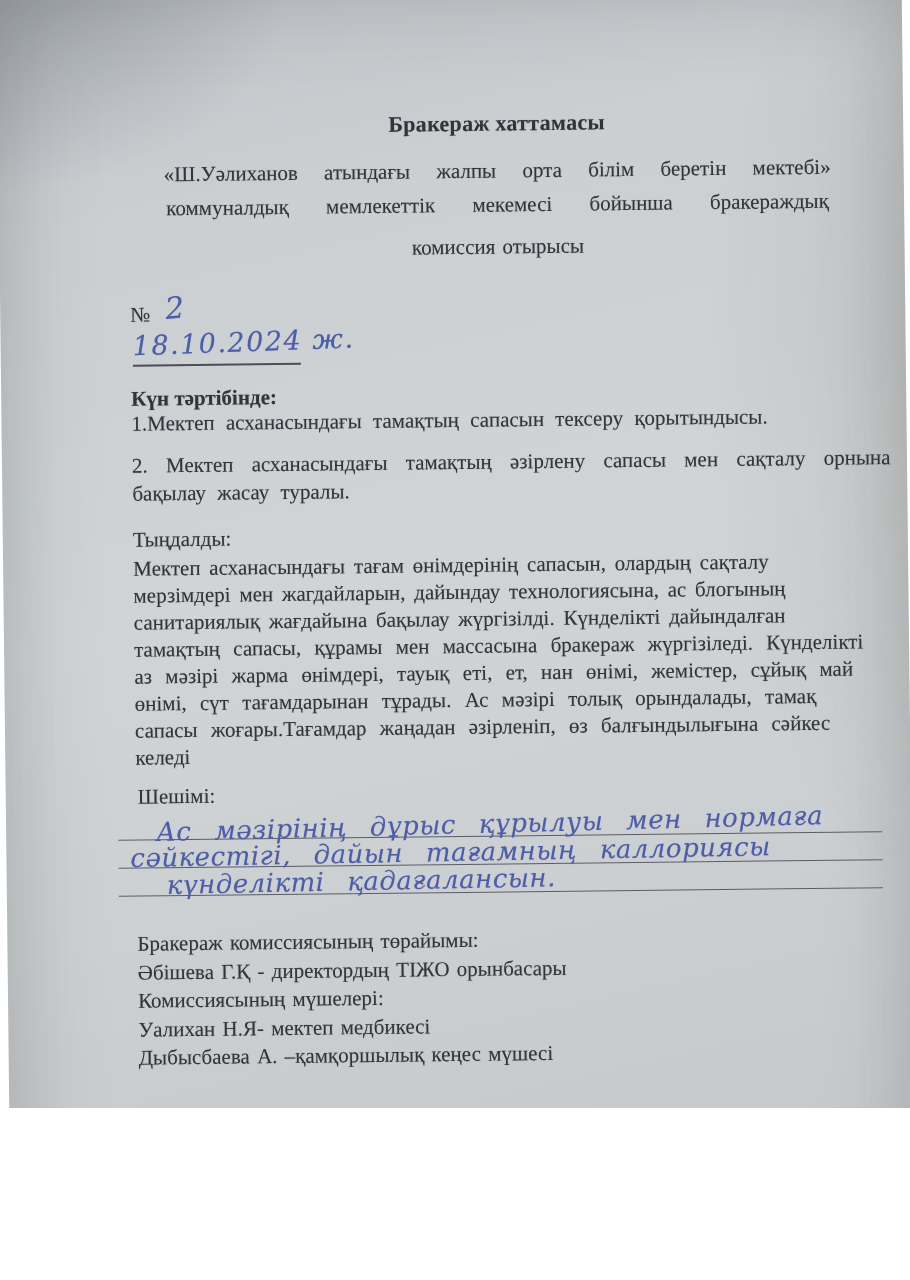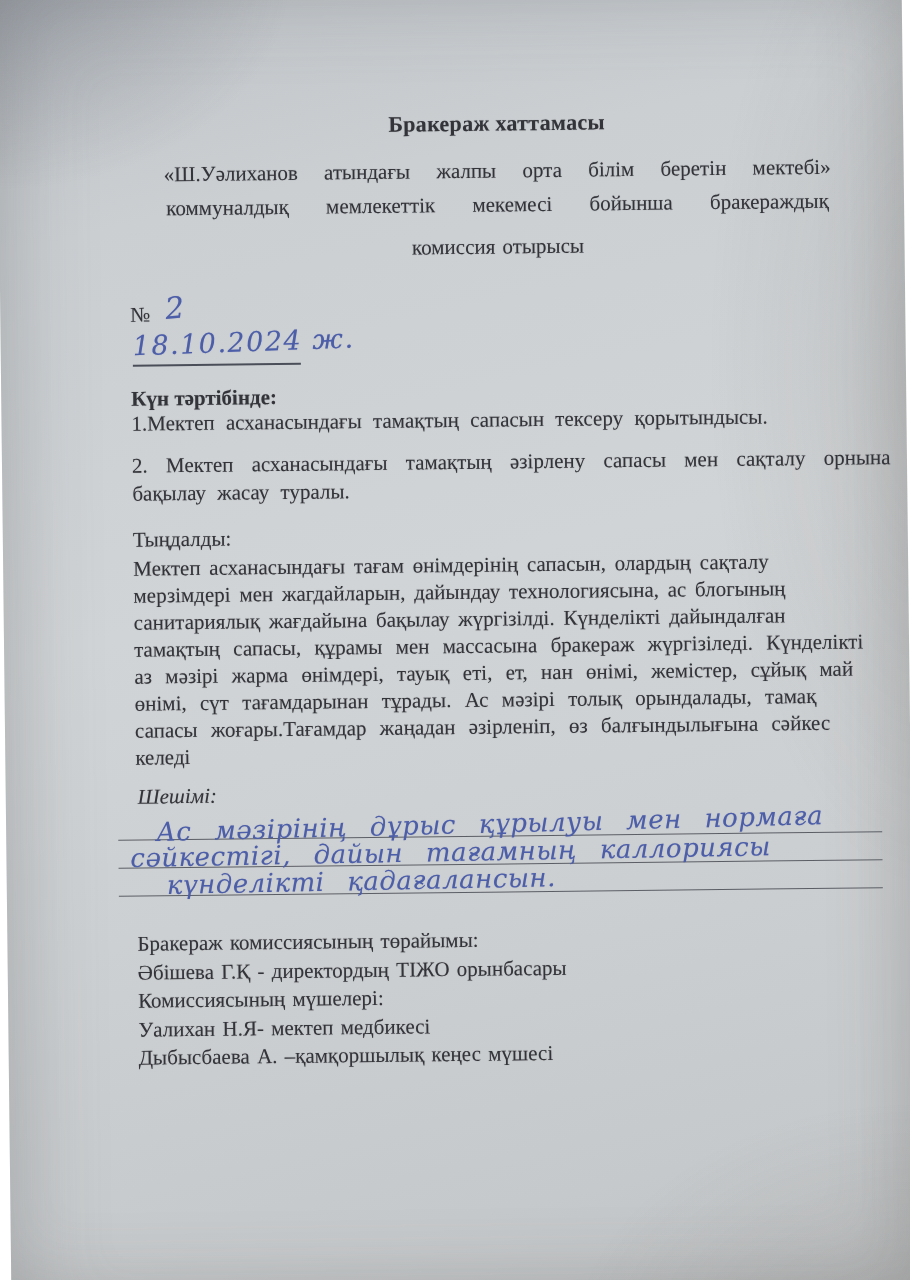--- a/index.html
+++ b/index.html
@@ -1,19 +1,19 @@
 <!DOCTYPE html>
 <html><head>
 <meta charset="utf-8">
 <style>
   html, body { margin: 0; padding: 0; }
   body { width: 910px; height: 1280px; overflow: hidden;
          font-family: "Liberation Serif", "DejaVu Serif", serif; }
 
-  .photo { position: relative; width: 910px; height: 1280px; overflow: hidden;
+  .photo { position: relative; width: 910px; height: 1108px; overflow: hidden;
            background: linear-gradient(90deg, #94array 0%, #a75e33 0%, #b56c3e 10%, #b86f40 50%, #b06538 90%, #9c5730 100%); }
 
   .paper { position: absolute; left: 4px; top: -25px; width: 905px; height: 1330px;
            transform: rotate(-0.65deg); transform-origin: center;
            border-radius: 10px;
            background: linear-gradient(168deg, #bfc3c7 0%, #cbcfd2 18%, #d1d4d6 45%, #cdd0d2 65%, #c6c9cb 88%, #bfc2c4 100%);
            box-shadow: inset -18px -28px 70px rgba(88,84,80,.18),
                        inset 24px 30px 80px rgba(96,98,104,.20); }
 
   .shade { position: absolute; inset: 0; border-radius: 10px; pointer-events: none;
@@ -52,21 +52,21 @@
   .ws-xwide { word-spacing: 13px; }
   .ws-med   { word-spacing: 6px; }
 
   .heard-h { top: 549px; left: 130px; }
   .heard { position: absolute; top: 577px; left: 130px; width: 737px; }
   .heard .ln { line-height: 27px; white-space: nowrap; color: #33343a;
                font-size: 21px; word-spacing: 3.5px;
                text-shadow: 0 0 1px rgba(52,53,60,.35); }
   .heard .ln.full { word-spacing: 8px; }
 
-  .decision-h { top: 806px; left: 132px; font-style: italic; }
+  .decision-h { top: 806px; left: 132px; }
   .decision { position: absolute; top: 834px; left: 112px; width: 764px; }
   .rline { height: 27px; border-bottom: 1.5px solid #5b5e65; position: relative; }
   .rline .hand { position: absolute; bottom: -3px; font-size: 26px;
                  word-spacing: 14px; letter-spacing: .5px; white-space: nowrap; }
   .rline.r1 .hand { left: 38px; transform: rotate(-.8deg); }
   .rline.r2 .hand { left: 12px; transform: rotate(-.4deg); }
   .rline.r3 .hand { left: 48px; transform: rotate(-.5deg); }
 
   .sigs { position: absolute; top: 951px; left: 130px; width: 737px; }
   .sigs .ln { line-height: 28.5px; white-space: nowrap; color: #33343a;

